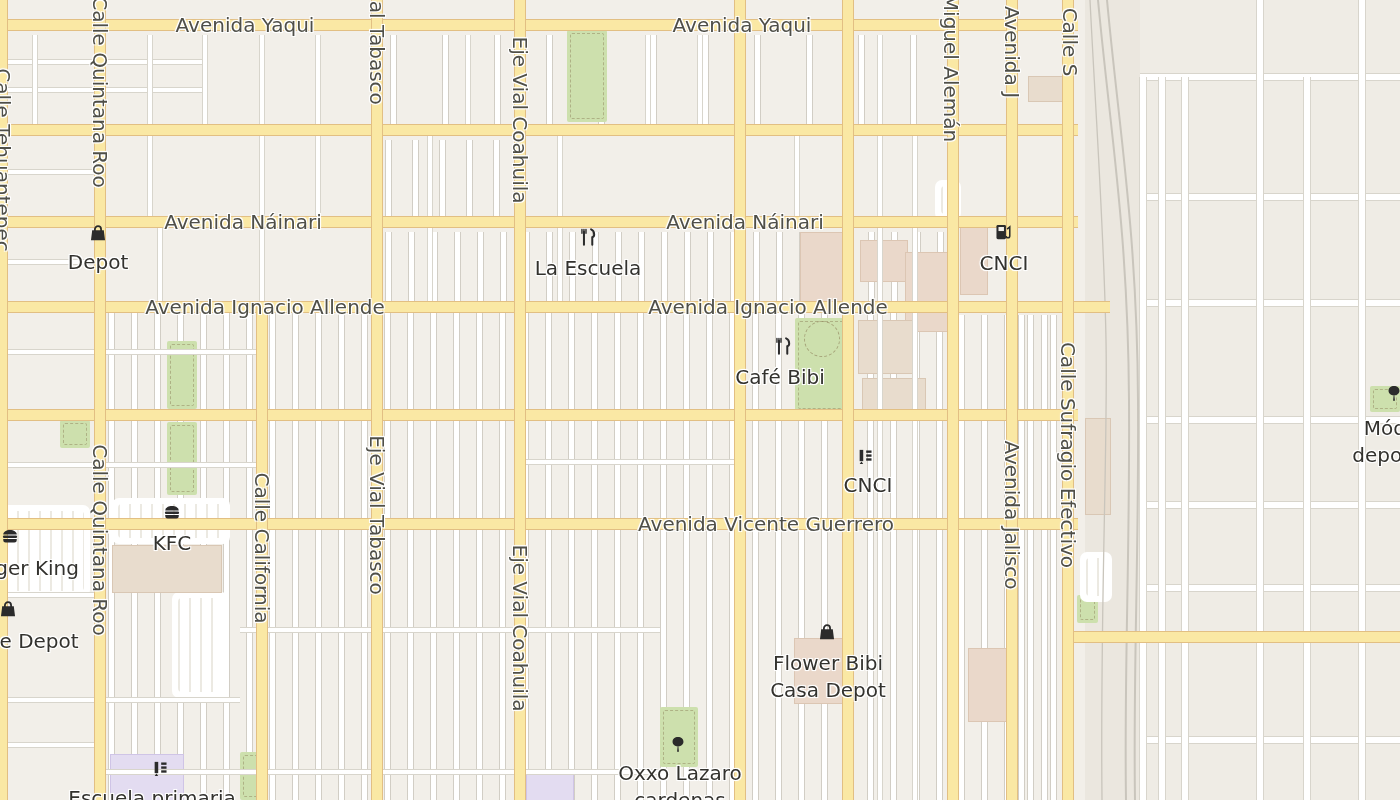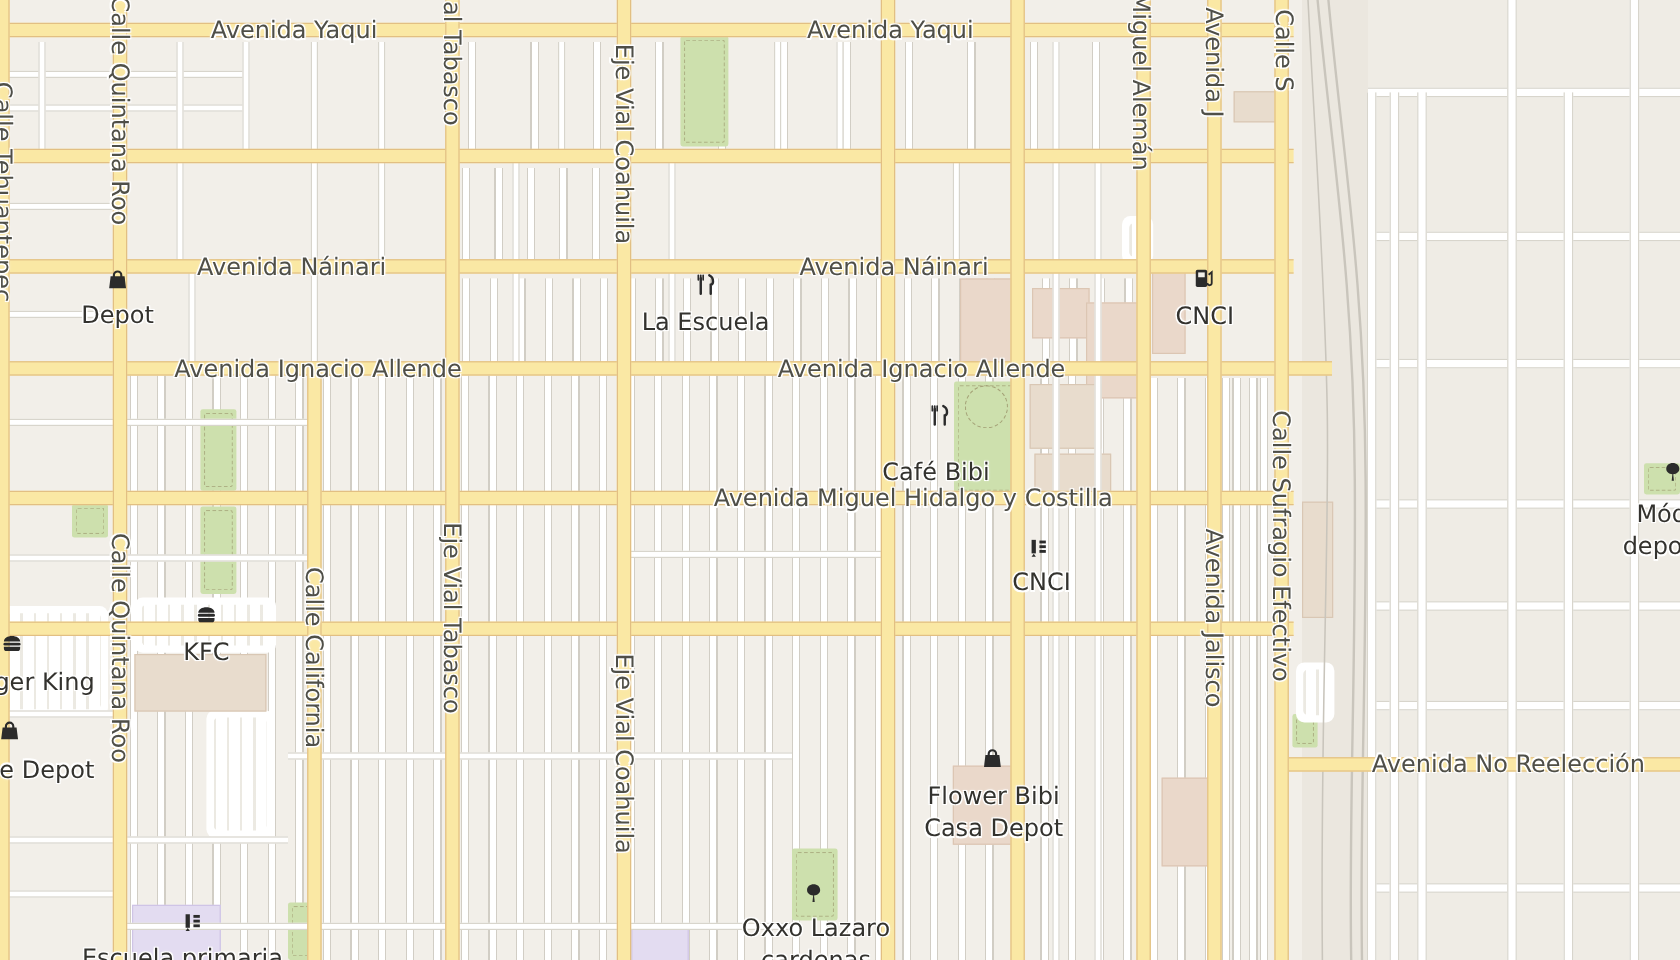--- a/index.html
+++ b/index.html
@@ -138,22 +138,21 @@
     <div class="abs road" style="left: 842px; top: 0px; width: 10px; height: 800px; border-left: 1px solid rgb(226, 191, 131); border-right: 1px solid rgb(226, 191, 131); background: rgb(250, 232, 164);"></div>
     <div class="abs road" style="left: 947px; top: 0px; width: 10px; height: 800px; border-left: 1px solid rgb(226, 191, 131); border-right: 1px solid rgb(226, 191, 131); background: rgb(250, 232, 164);"></div>
     <div class="abs road" style="left: 1006px; top: 0px; width: 10px; height: 800px; border-left: 1px solid rgb(226, 191, 131); border-right: 1px solid rgb(226, 191, 131); background: rgb(250, 232, 164);"></div>
     <div class="abs road" style="left: 1062px; top: 0px; width: 10px; height: 800px; border-left: 1px solid rgb(226, 191, 131); border-right: 1px solid rgb(226, 191, 131); background: rgb(250, 232, 164);"></div>
     <div class="slabel" style="left: 245px; top: 25px;">Avenida Yaqui</div>
     <div class="slabel" style="left: 742px; top: 25px;">Avenida Yaqui</div>
     <div class="slabel" style="left: 243px; top: 222px;">Avenida Náinari</div>
     <div class="slabel" style="left: 745px; top: 222px;">Avenida Náinari</div>
     <div class="slabel" style="left: 265px; top: 307px;">Avenida Ignacio Allende</div>
     <div class="slabel" style="left: 768px; top: 307px;">Avenida Ignacio Allende</div>
-    <div class="slabel" style="left: 761px; top: 415px;">Avenida Miguel Hidalgo y Costilla</div>
-    <div class="slabel" style="left: 1257px; top: 636px;">Avenida No Reelección</div>
+    <div class="slabel" style="left: 766px; top: 524px;">Avenida Vicente Guerrero</div>
     <div class="slabel v" style="left: 3px; top: 160px;">Calle Tehuantepec</div>
     <div class="slabel v" style="left: 100px; top: 92px;">Calle Quintana Roo</div>
     <div class="slabel v" style="left: 100px; top: 540px;">Calle Quintana Roo</div>
     <div class="slabel v" style="left: 262px; top: 548px;">Calle California</div>
     <div class="slabel v" style="left: 377px; top: 25px;">Eje Vial Tabasco</div>
     <div class="slabel v" style="left: 377px; top: 515px;">Eje Vial Tabasco</div>
     <div class="slabel v" style="left: 520px; top: 120px;">Eje Vial Coahuila</div>
     <div class="slabel v" style="left: 520px; top: 628px;">Eje Vial Coahuila</div>
     <div class="slabel v" style="left: 951px; top: 68px;">Miguel Alemán</div>
     <div class="slabel v" style="left: 1012px; top: 52px;">Avenida J</div>
@@ -175,21 +174,21 @@
         <rect x="2.5" y="2" width="8" height="12" rx="1.2"></rect>
         <rect x="4.2" y="3.8" width="4.6" height="3.4" fill="#f2efe9"></rect>
         <path d="M11.5 5.5l2.2-1.8v7.6a1.5 1.5 0 0 1-3 0" fill="none" stroke="#2b2b2b" stroke-width="1.3"></path>
       </svg></div>
     <div class="poi-label" style="left: 1004px; top: 263px;">CNCI</div>
     <div class="poi-icon" style="left: 783px; top: 346px;"><svg viewBox="0 0 16 16">
         <path d="M4.6 1.6v3.2M2.9 1.6v3.2M6.3 1.6v3.2" stroke="#2b2b2b" stroke-width="1.2" fill="none" stroke-linecap="round"></path>
         <path d="M4.6 3.6v11" stroke="#2b2b2b" stroke-width="1.7" stroke-linecap="round" fill="none"></path>
         <path d="M10.6 1.6c1.7.7 2.6 2.7 2.6 4.3 0 1.3-.7 2.1-1.6 2.3v6.4" stroke="#2b2b2b" stroke-width="1.7" fill="none" stroke-linecap="round"></path>
       </svg></div>
-    <div class="poi-label" style="left: 780px; top: 377px; margin-top: 16px;">Café Bibi</div>
+    <div class="poi-label" style="left: 780px; top: 377px;">Café Bibi</div>
     <div class="poi-icon" style="left: 865px; top: 457px;"><svg viewBox="0 0 16 16">
         <rect x="3.5" y="2" width="3" height="9.5"></rect>
         <path d="M3.5 13.8l1.5-2.1 1.5 2.1z"></path>
         <rect x="9" y="2.5" width="4.5" height="2"></rect>
         <rect x="9" y="5.8" width="4.5" height="2"></rect>
         <rect x="9" y="9.1" width="4.5" height="2"></rect>
       </svg></div>
     <div class="poi-label" style="left: 868px; top: 485px;">CNCI</div>
     <div class="poi-icon" style="left: 172px; top: 512px;"><svg viewBox="0 0 16 16">
         <path d="M2.3 6.8c0-2.3 2.6-3.8 5.7-3.8s5.7 1.5 5.7 3.8z"></path>

